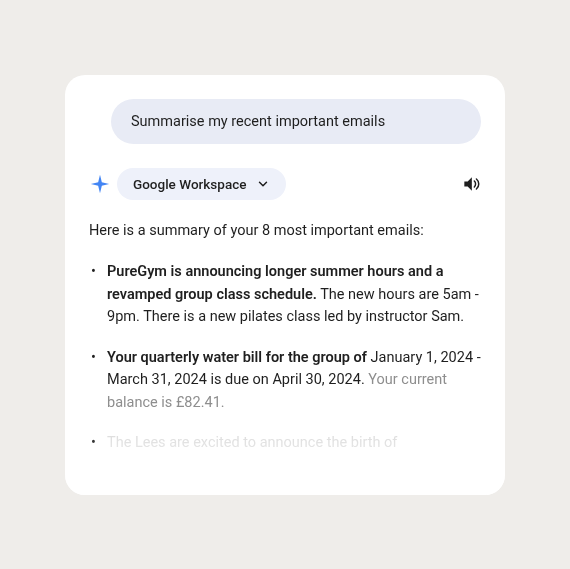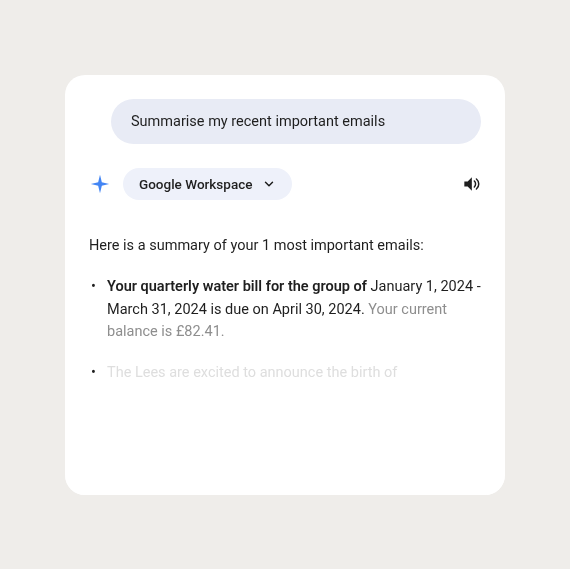--- a/index.html
+++ b/index.html
@@ -35,22 +35,22 @@
       padding: 14px 20px;
       font-size: 14.5px;
       color: #1f1f1f;
       margin-bottom: 24px;
       margin-left: 22px;
     }
     
     .toolbar {
       display: flex;
       align-items: center;
-      gap: 12px;
-      margin-bottom: 35px;
+      gap: 6px;
+      margin-bottom: 20px;
     }
     
     .sparkle-icon {
       width: 22px;
       height: 22px;
       flex-shrink: 0;
     }
     
     .sparkle-icon svg {
       width: 100%;
@@ -165,23 +165,26 @@
 
     <span class="speaker-icon">
       <svg viewBox="0 0 24 24" fill="none">
         <path d="M4 9 L4 15 L8 15 L13 20 L13 4 L8 9 Z" fill="#1f1f1f"></path>
         <path d="M16 8.5 C17 9.5 17.5 10.7 17.5 12 C17.5 13.3 17 14.5 16 15.5" stroke="#1f1f1f" stroke-width="1.8" stroke-linecap="round"></path>
         <path d="M18.5 6 C20.3 7.5 21.3 9.6 21.3 12 C21.3 14.4 20.3 16.5 18.5 18" stroke="#1f1f1f" stroke-width="1.8" stroke-linecap="round"></path>
       </svg>
     </span>
   </div>
 
-  <div class="intro-text">Here is a summary of your 1 most important emails:</div>
+  <div class="intro-text">Here is a summary of your 8 most important emails:</div>
 
   <ul class="email-list">
+    <li class="email-item">
+      <span class="bold">PureGym is announcing longer summer hours and a revamped group class schedule.</span><span> The new hours are 5am - 9pm. There is a new pilates class led by instructor Sam.</span>
+    </li>
     <li class="email-item">
       <span class="bold">Your quarterly water bill for the group of</span><span> January 1, 2024 - March 31, 2024 is due on April 30, 2024.</span><span class="gray"> Your current balance is £82.41.</span>
     </li>
     <li class="email-item">
       <span class="faded">The Lees are excited to announce the birth of</span>
     </li>
   </ul>
 
   <div class="fade-overlay"></div>
 

